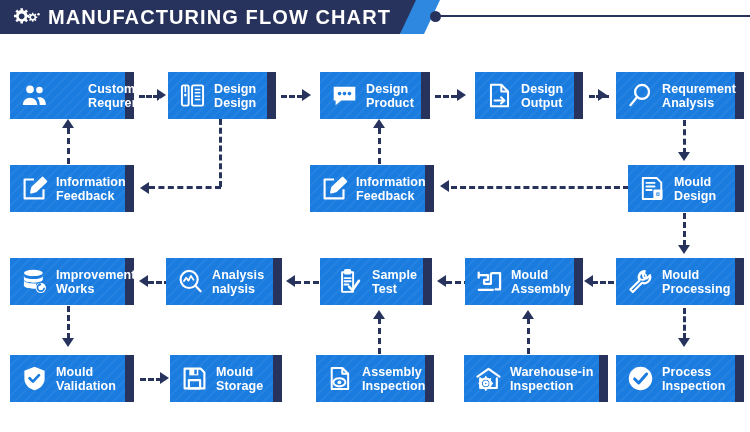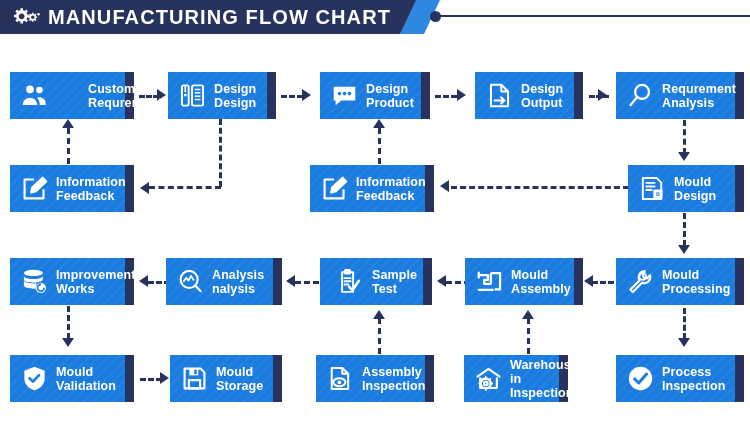--- a/index.html
+++ b/index.html
@@ -361,21 +361,21 @@
             <path d="M13.6 2.6v5.2h5.2"></path>
             <ellipse cx="11" cy="15.4" rx="5.4" ry="3.6"></ellipse>
             <circle cx="11" cy="15.4" r="1.7" fill="#fff" stroke="none"></circle>
           </svg>
         </div>
         <div class="lbl">
           <div>Assembly</div>
           <div>Inspection</div>
         </div>
       </div>
-      <div class="node" style="left: 464px; top: 355px; width: 104px; align-items: center;">
+      <div class="node" style="left: 464px; top: 355px; width: 144px; align-items: center;">
         <div class="ico">
           <svg viewBox="0 0 24 24" fill="none" stroke="#fff" stroke-width="1.9" stroke-linecap="round" stroke-linejoin="round">
             <path d="M2.2 10.4 12 3.4l9.8 7"></path>
             <path d="M4.6 11.8v8.6h14.8v-8.6"></path>
             <circle cx="9.6" cy="16.4" r="4.4" fill="#1b7ce0"></circle>
             <circle cx="9.6" cy="16.4" r="4.4"></circle>
             <circle cx="9.6" cy="16.4" r="1.6"></circle>
             <path d="M9.6 10.6v1.6M9.6 20.6v1.6M3.8 16.4h1.6M13.8 16.4h1.6M5.5 12.3l1.1 1.1M12.6 19.4l1.1 1.1M13.7 12.3l-1.1 1.1M6.6 19.4l-1.1 1.1" stroke-width="1.5"></path>
           </svg>
         </div>

